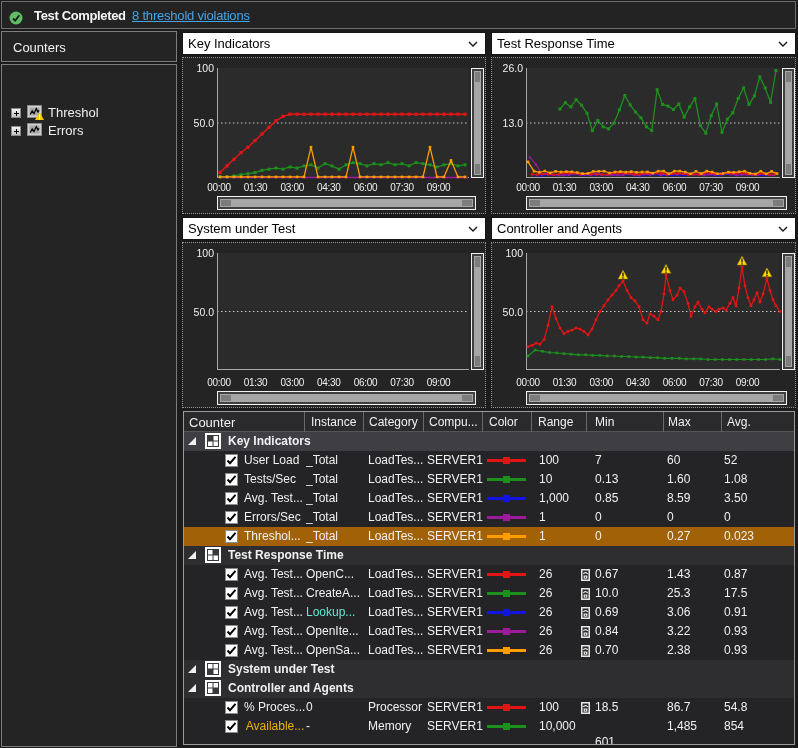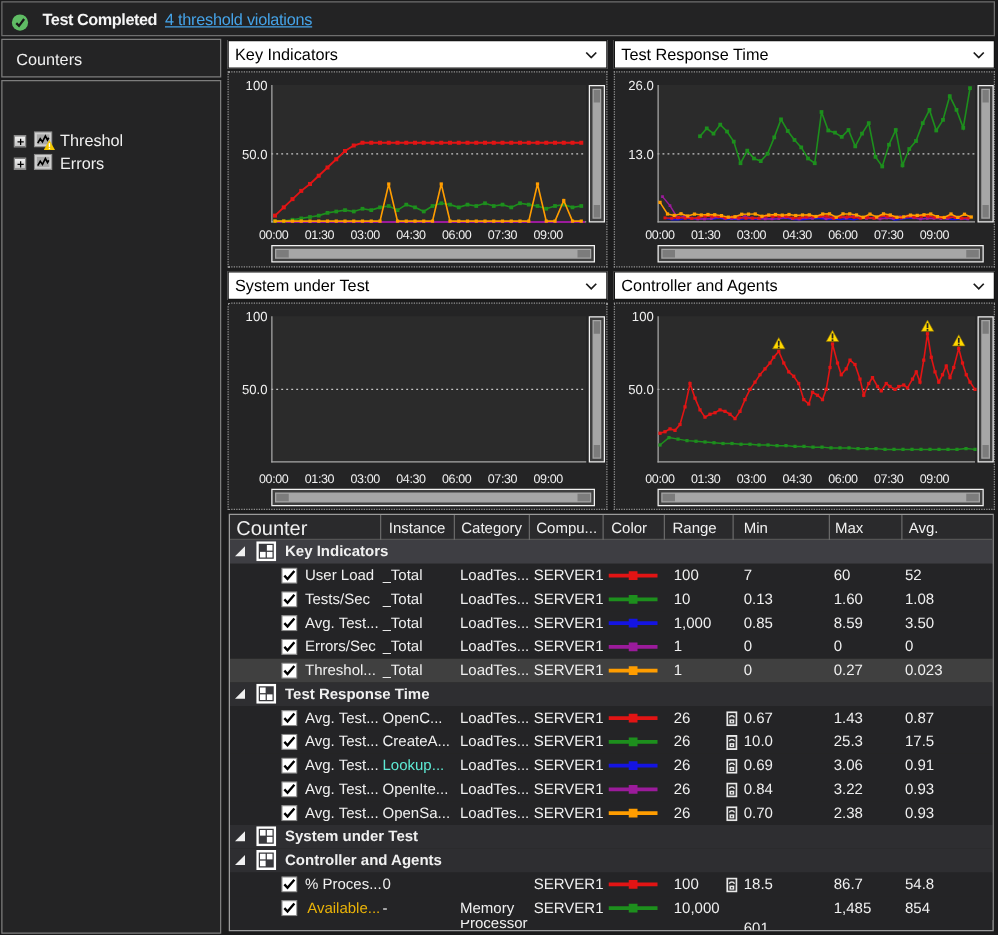--- a/index.html
+++ b/index.html
@@ -1,19 +1,19 @@
 <!DOCTYPE html>
 <html><head><meta charset="utf-8"><style>html,body{margin:0;padding:0;width:798px;height:748px;background:#1b1b1c;overflow:hidden;}body{font-family:"Liberation Sans",sans-serif;position:relative;}div{box-sizing:border-box;}</style></head><body>
 <div style="position:absolute;left:1px;top:1px;width:795px;height:28px;background:#232324;border:1px solid #6e6e6e;">
     <svg style="position:absolute;left:7px;top:9px;" width="14" height="14" viewBox="0 0 14 14">
       <circle cx="7" cy="7" r="6.5" fill="#5fbc64"></circle>
       <polyline points="4,7.5 6.2,9.7 10.3,4.2" fill="none" stroke="#1a1a1a" stroke-width="1.8"></polyline>
     </svg>
     <div style="position:absolute;left:32px;top:6px;font-size:13px;font-weight:bold;color:#f5f5f5;letter-spacing:-0.35px;">Test Completed</div>
-    <div style="position:absolute;left:130px;top:6px;font-size:13px;color:#45a3e8;text-decoration:underline;letter-spacing:-0.2px;">4 threshold violations</div>
+    <div style="position:absolute;left:130px;top:6px;font-size:13px;color:#45a3e8;text-decoration:underline;letter-spacing:-0.2px;">8 threshold violations</div>
   </div>
 <div style="position:absolute;left:1px;top:31px;width:176px;height:31px;background:#242425;border:1px solid #7d7d7d;">
     <div style="position:absolute;left:11px;top:8px;font-size:13px;color:#f0f0f0;">Counters</div>
   </div>
 <div style="position:absolute;left:1px;top:64px;width:176px;height:683px;background:#242425;border:1px solid #7d7d7d;box-sizing:border-box;">
     <div style="position:absolute;left:0;top:39px;width:174px;height:18px;">
       <div style="position:absolute;left:9px;top:4px;">
         <div style="position:absolute;left:0;top:0;width:10px;height:10px;background:linear-gradient(#f2f2f2,#c2c2c2);border:1px solid #8a8a8a;">
           <div style="position:absolute;left:2px;top:4px;width:5px;height:1px;background:#000"></div>
           <div style="position:absolute;left:4px;top:2px;width:1px;height:5px;background:#000"></div>
@@ -605,21 +605,21 @@
       <g>
         <rect x="34.5" y="148.5" width="260" height="13" fill="#3f3f3f" stroke="#f2f2f2"></rect>
         <rect x="37" y="151" width="255" height="8" fill="#a6a6a6"></rect>
         <rect x="38" y="152" width="10" height="6" fill="#7c7c7c"></rect>
         <rect x="281" y="152" width="10" height="6" fill="#7c7c7c"></rect>
       </g>
     </svg>
   </div>
 <div style="position:absolute;left:183px;top:411px;width:612px;height:334px;background:#242426;border:1px solid #9a9a9a;box-sizing:border-box;overflow:hidden;font-family:'Liberation Sans',sans-serif;">
     <div style="position:absolute;left:0;top:0;width:612px;height:20px;background:#2a2a2c;border-bottom:1px solid #555;">
-      <div style="position:absolute;left:5px;top:3px;font-size:16px;color:#f0f0f0;">Counter</div>
+      <div style="position:absolute;left:5px;top:3px;font-size:13px;color:#f0f0f0;">Counter</div>
       <div style="position:absolute;left:120px;top:0;height:20px;border-right:1px solid #686868;"></div>
       <div style="position:absolute;left:127px;top:3px;font-size:12px;color:#f0f0f0;">Instance</div>
       <div style="position:absolute;left:179px;top:0;height:20px;border-right:1px solid #686868;"></div>
       <div style="position:absolute;left:185px;top:3px;font-size:12px;color:#f0f0f0;">Category</div>
       <div style="position:absolute;left:239px;top:0;height:20px;border-right:1px solid #686868;"></div>
       <div style="position:absolute;left:245px;top:3px;font-size:12px;color:#f0f0f0;">Compu...</div>
       <div style="position:absolute;left:298px;top:0;height:20px;border-right:1px solid #686868;"></div>
       <div style="position:absolute;left:305px;top:3px;font-size:12px;color:#f0f0f0;">Color</div>
       <div style="position:absolute;left:347px;top:0;height:20px;border-right:1px solid #686868;"></div>
       <div style="position:absolute;left:354px;top:3px;font-size:12px;color:#f0f0f0;">Range</div>
@@ -724,21 +724,21 @@
         <div style="position:absolute;left:0;top:0;width:39px;height:9px">
           <div style="position:absolute;left:0;top:3px;width:39px;height:2.5px;background:#9b1b9b"></div>
           <div style="position:absolute;left:16px;top:1px;width:7px;height:7px;background:#9b1b9b"></div>
         </div>
       </div>
       <div style="position:absolute;left:355px;top:2px;font-size:12px;color:#f0f0f0;">1</div>
       <div style="position:absolute;left:411px;top:2px;font-size:12px;color:#f0f0f0;">0</div>
       <div style="position:absolute;left:483px;top:2px;font-size:12px;color:#f0f0f0;">0</div>
       <div style="position:absolute;left:540px;top:2px;font-size:12px;color:#f0f0f0;">0</div>
     </div>
-    <div style="position:absolute;left:0;top:115px;width:612px;height:19px;background:#404040;">
+    <div style="position:absolute;left:0;top:115px;width:612px;height:19px;background:#a16207;">
       <div style="position:absolute;left:41px;top:3px;line-height:0;">
         <svg style="display:block" width="13" height="13" viewBox="0 0 13 13">
           <rect x="0.5" y="0.5" width="12" height="12" fill="#fff" stroke="#8a8a8a"></rect>
           <polyline points="2.5,6.5 5,9.2 10.5,2.8" fill="none" stroke="#000" stroke-width="1.9"></polyline>
         </svg>
       </div>
       <div style="position:absolute;left:60px;top:2px;width:62px;overflow:hidden;white-space:nowrap;font-size:12px;color:#f0f0f0;">Threshol...</div>
       <div style="position:absolute;left:122px;top:2px;width:56px;overflow:hidden;white-space:nowrap;font-size:12px;color:#f0f0f0;">_Total</div>
       <div style="position:absolute;left:184px;top:2px;width:57px;overflow:hidden;white-space:nowrap;font-size:12px;color:#f0f0f0;">LoadTes...</div>
       <div style="position:absolute;left:243px;top:2px;font-size:12px;color:#f0f0f0;">SERVER1</div>
@@ -944,21 +944,21 @@
     </div>
     <div style="position:absolute;left:0;top:286px;width:612px;height:19px;background:#242426;">
       <div style="position:absolute;left:41px;top:3px;line-height:0;">
         <svg style="display:block" width="13" height="13" viewBox="0 0 13 13">
           <rect x="0.5" y="0.5" width="12" height="12" fill="#fff" stroke="#8a8a8a"></rect>
           <polyline points="2.5,6.5 5,9.2 10.5,2.8" fill="none" stroke="#000" stroke-width="1.9"></polyline>
         </svg>
       </div>
       <div style="position:absolute;left:60px;top:2px;width:62px;overflow:hidden;white-space:nowrap;font-size:12px;color:#f0f0f0;">% Proces...</div>
       <div style="position:absolute;left:122px;top:2px;width:56px;overflow:hidden;white-space:nowrap;font-size:12px;color:#f0f0f0;">0</div>
-      <div style="position:absolute;left:184px;top:2px;width:57px;overflow:hidden;white-space:nowrap;font-size:12px;color:#f0f0f0;margin-top:31px;">Processor</div>
+      <div style="position:absolute;left:184px;top:2px;width:57px;overflow:hidden;white-space:nowrap;font-size:12px;color:#f0f0f0;">Processor</div>
       <div style="position:absolute;left:243px;top:2px;font-size:12px;color:#f0f0f0;">SERVER1</div>
       <div style="position:absolute;left:303px;top:5px;">
         <div style="position:absolute;left:0;top:0;width:39px;height:9px">
           <div style="position:absolute;left:0;top:3px;width:39px;height:2.5px;background:#e21414"></div>
           <div style="position:absolute;left:16px;top:1px;width:7px;height:7px;background:#e21414"></div>
         </div>
       </div>
       <div style="position:absolute;left:355px;top:2px;font-size:12px;color:#f0f0f0;">100</div>
       <div style="position:absolute;left:397px;top:4px;">
         <svg style="display:block" width="9" height="12" viewBox="0 0 9 12">

